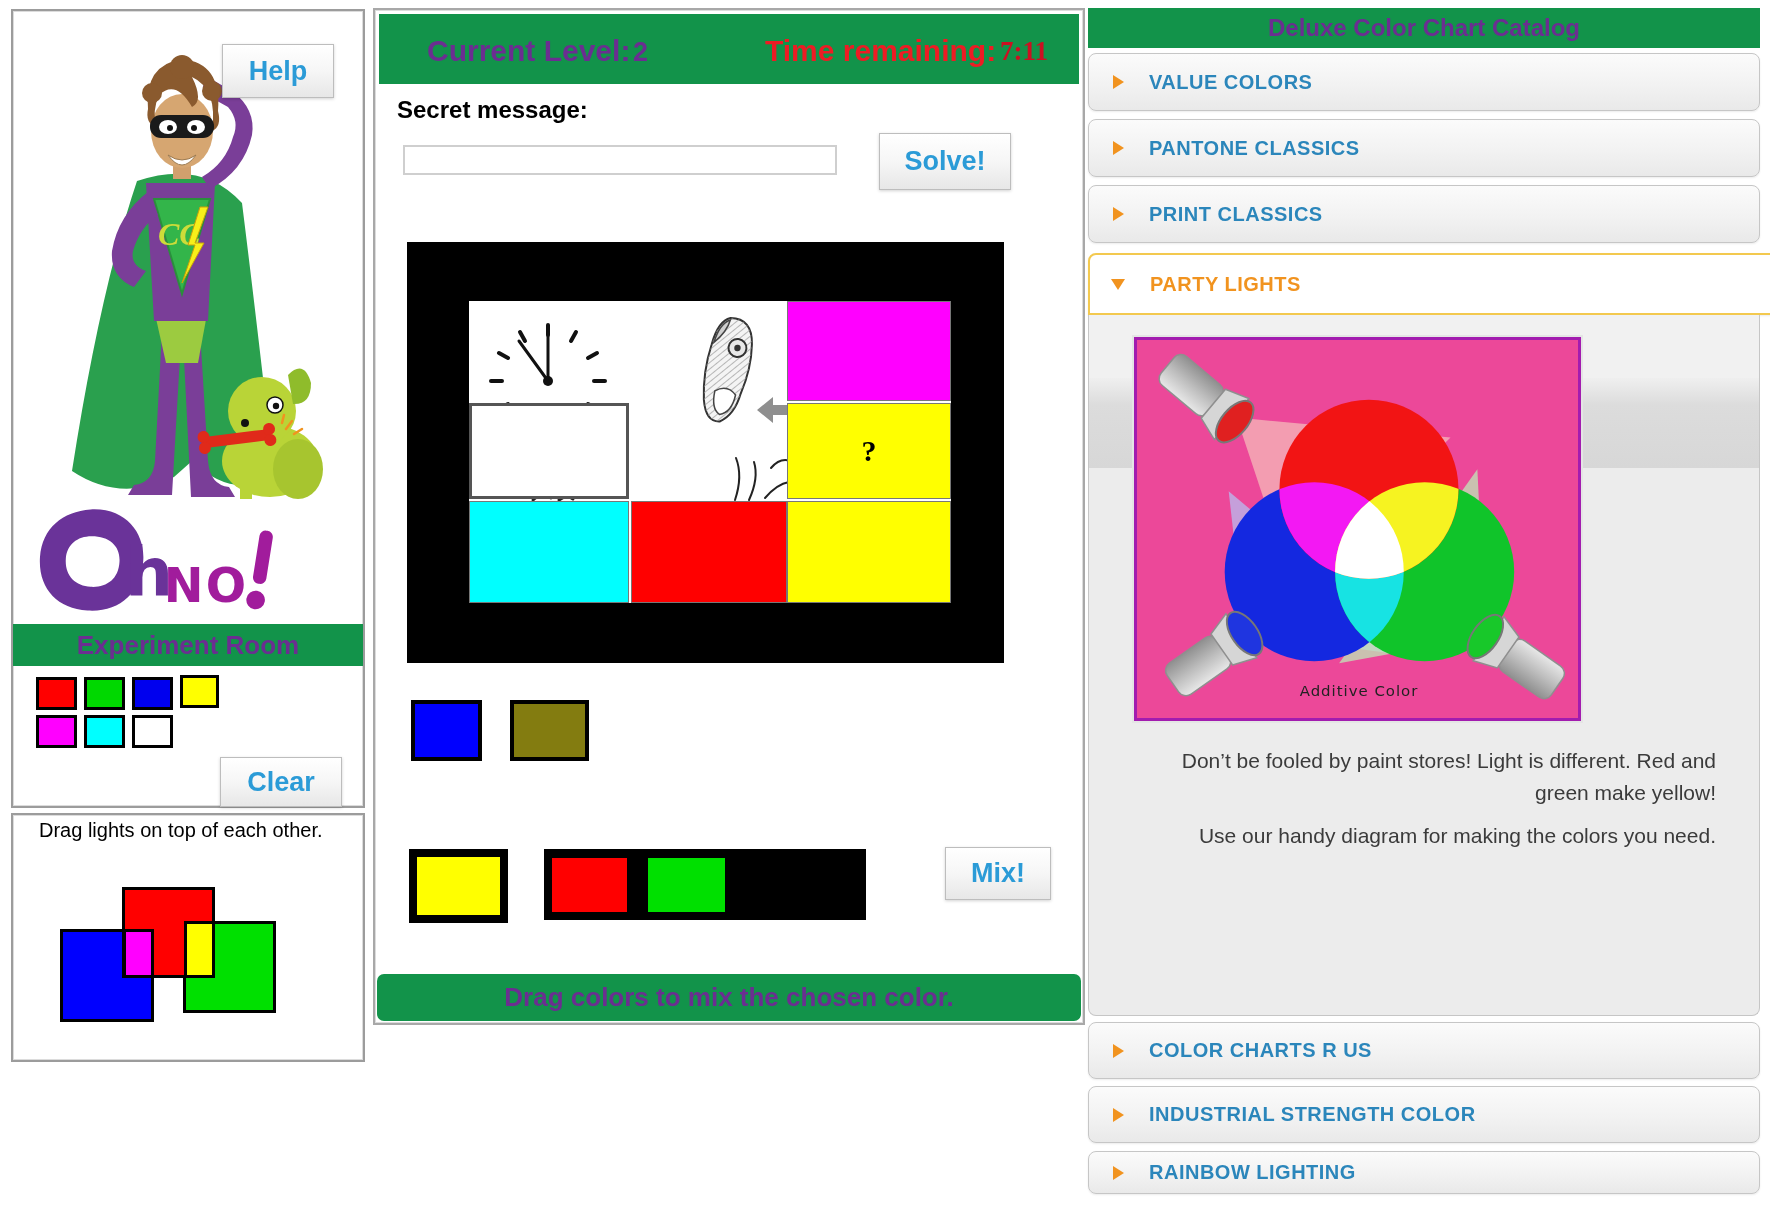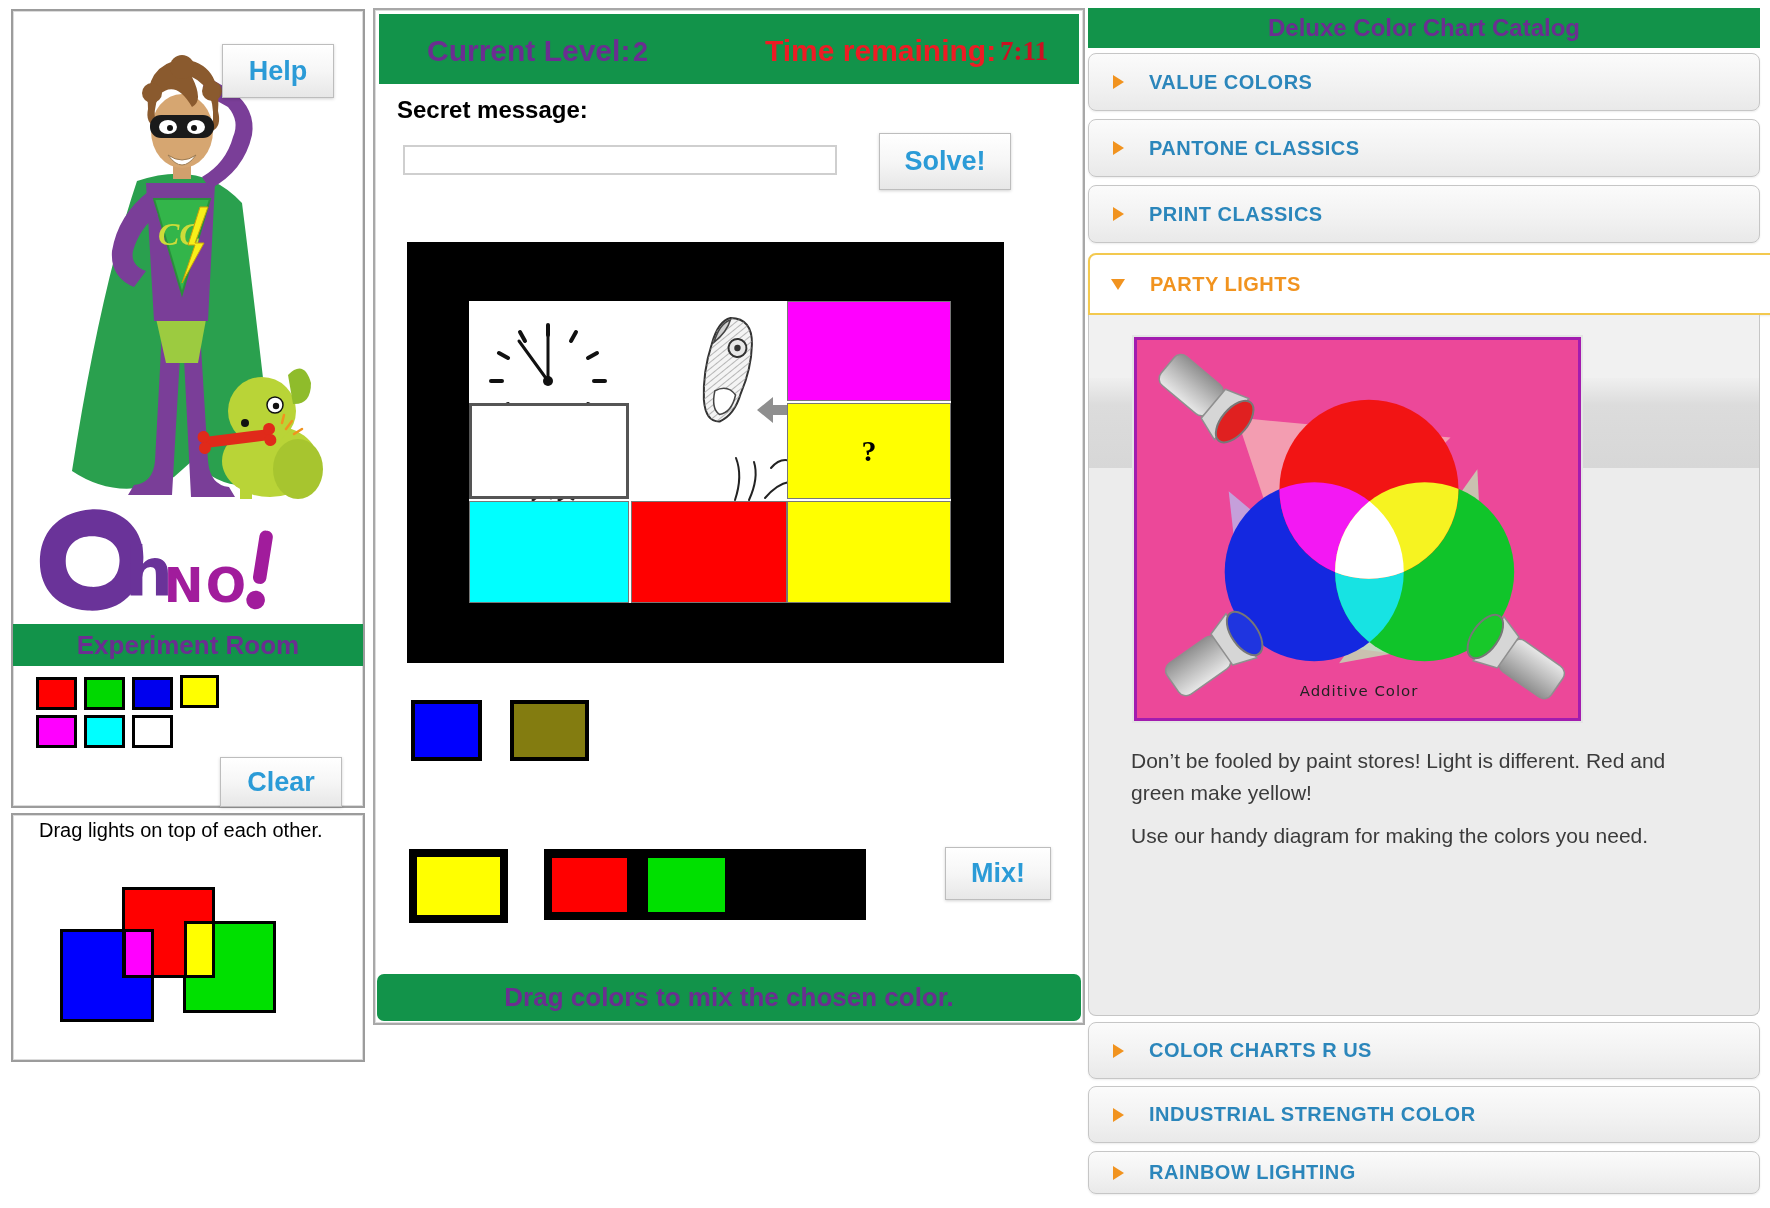--- a/index.html
+++ b/index.html
@@ -51,21 +51,21 @@
     border-top:11px solid #f1931f; border-left:7px solid transparent; border-right:7px solid transparent; }
 
   .catalog-content {
     position:absolute; background:#ececec; border:1px solid #c6c6c6; border-top:none;
     border-radius:0 0 8px 8px; overflow:hidden;
   }
   .content-topstrip { position:absolute; left:0; right:0; top:0; height:63px; background:#f1f1f1; }
   .content-band { position:absolute; left:0; right:0; top:63px; height:90px;
     background:linear-gradient(180deg,#efefef 0%,#dcdcdc 30%,#d7d7d7 100%); }
 
-  .para { position:absolute; font-size:21px; color:#3b3b3b; line-height:1.5; width:585px; }
+  .para { position:absolute; font-size:21px; color:#3b3b3b; line-height:1.5; width:585px;text-align:right; }
 
   .diagram-box { position:absolute; background:#ec4899; border:3px solid #a21caf; box-shadow:0 0 0 2px #e5e5e5; }
 
   
   .pcell { position:absolute; border:1px solid #777; }
   .qmark { display:flex; align-items:center; justify-content:center;
            font-family:"Liberation Serif", serif; font-weight:bold; font-size:30px; color:#000; }
 
   .instr-small { position:absolute; font-size:20px; color:#000;padding-left:24px; }
   .footer-instr { position:absolute; font-size:26px; }

